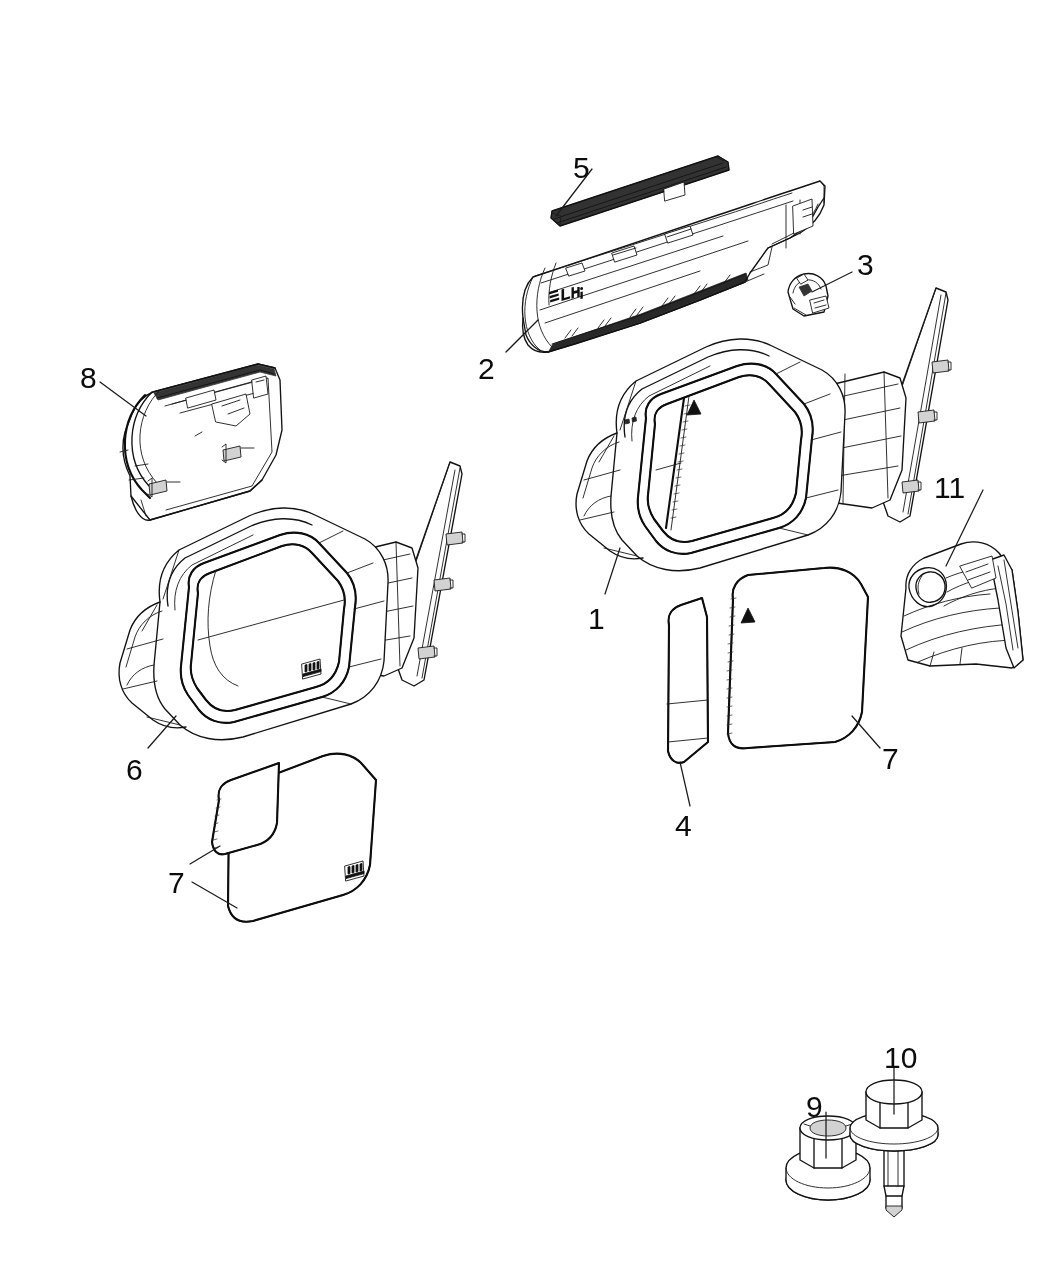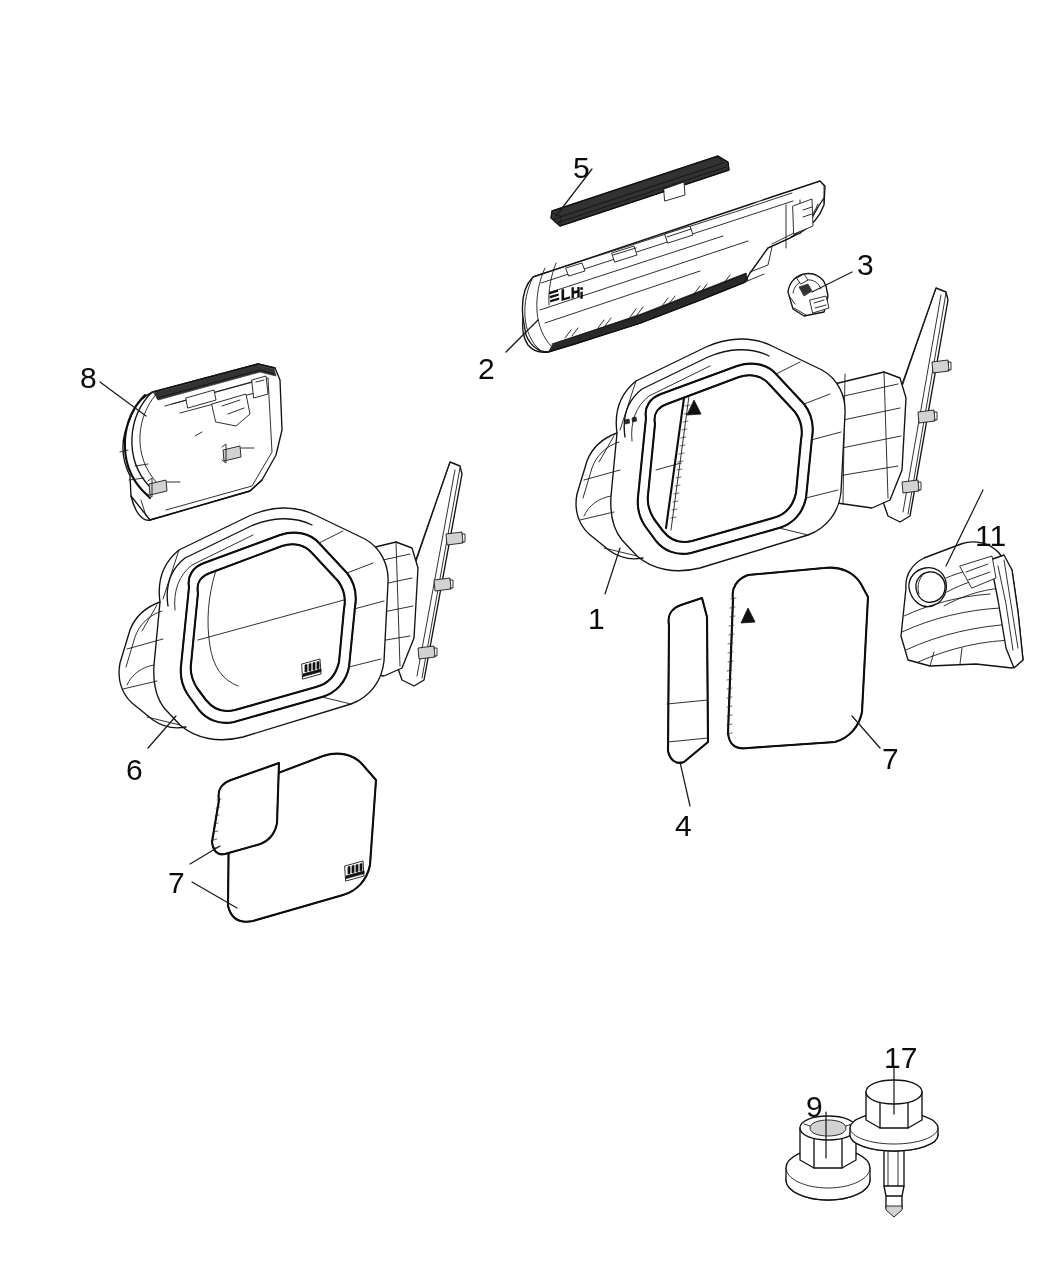--- a/index.html
+++ b/index.html
@@ -657,22 +657,22 @@
   <div class="callout" style="left:588px;top:604px;">1</div>
   <div class="callout" style="left:478px;top:354px;">2</div>
   <div class="callout" style="left:857px;top:250px;">3</div>
   <div class="callout" style="left:675px;top:811px;">4</div>
   <div class="callout" style="left:573px;top:153px;">5</div>
   <div class="callout" style="left:126px;top:755px;">6</div>
   <div class="callout" style="left:168px;top:868px;">7</div>
   <div class="callout" style="left:882px;top:744px;">7</div>
   <div class="callout" style="left:80px;top:363px;">8</div>
   <div class="callout" style="left:806px;top:1092px;">9</div>
-  <div class="callout" style="left:884px;top:1043px;">17</div>
-  <div class="callout" style="left:975px;top:473px;margin-top:48px;">11</div>
+  <div class="callout" style="left:884px;top:1043px;">10</div>
+  <div class="callout" style="left:934px;top:473px;">11</div>
 
   <div style="position:absolute;left:549px;top:287px;width:34px;height:20px;">
     <svg viewBox="0 0 34 20" style="width:34px;height:20px;display:block;">
       <g fill="#111111">
         <path d="M0,5 l9,-2.6 l0,2.4 l-9,2.6 Z"></path>
         <path d="M0.6,9 l9,-2.6 l0,2.4 l-9,2.6 Z"></path>
         <path d="M1.2,13 l9,-2.6 l0,2.4 l-9,2.6 Z"></path>
         <path d="M12.5,2.4 l2.6,-0.7 l0,9.2 l6,-1.7 l0,2.3 l-8.6,2.4 Z"></path>
         <path d="M22.5,0.5 l2.4,-0.5 l0,4 l3.4,-0.8 l0,-4 l2.4,-0.5 l0,11 l-2.4,0.6 l0,-4.4 l-3.4,0.8 l0,4.4 l-2.4,0.6 Z"></path>
         <circle cx="32.6" cy="1.6" r="1.5"></circle>

